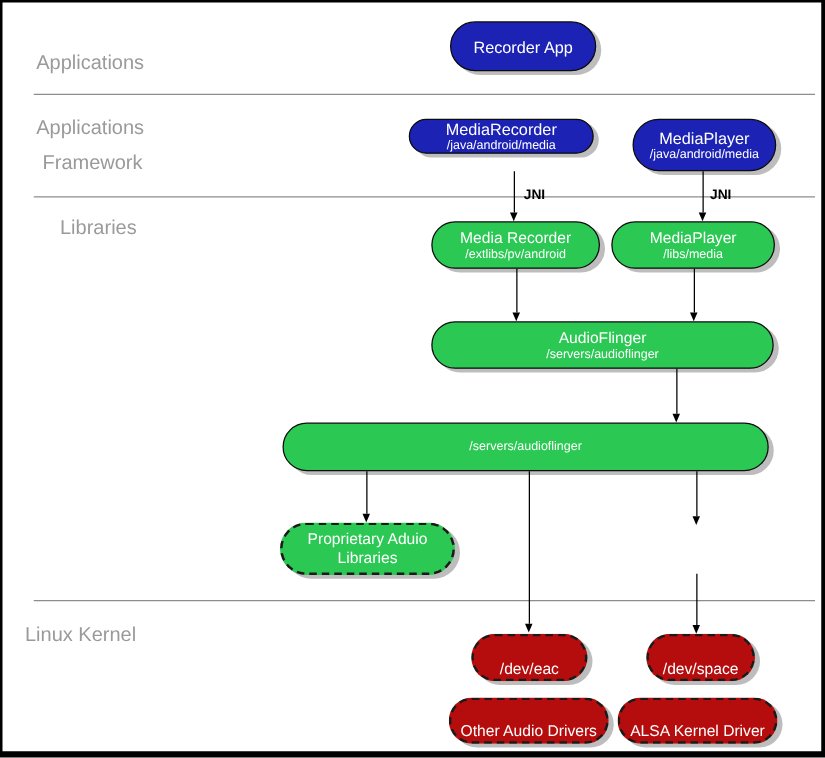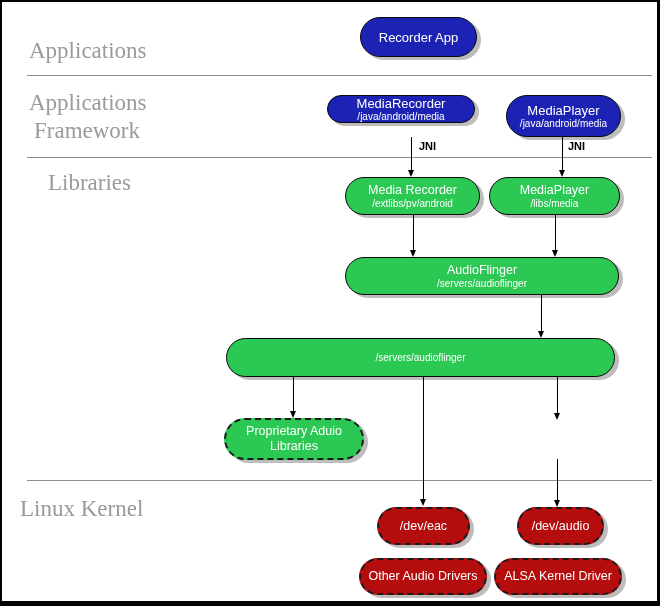--- a/index.html
+++ b/index.html
@@ -13,45 +13,44 @@
     box-sizing:border-box;
     background:#ffffff;
     border:2px solid #000;
     border-bottom-width:5px;
     border-right-width:3px;
     overflow:hidden;
   }
   .section-label{
     position:absolute;
     color:var(--label_gray,#9a9a9a);
-    font-size:23px;
+    font-size:16px;
     line-height:26px;
     white-space:pre;
-    font-family:Liberation Serif, serif;
   }
   .divider{
     position:absolute;
     left:25px;width:625px;height:1px;
     background:var(--divider,#8d8d8d);
   }
   .pill{
     position:absolute;
     box-sizing:border-box;
     display:flex;flex-direction:column;
     align-items:center;justify-content:center;
     text-align:center;
     color:#fff;
     border:1.5px solid #0a0a0a;
     border-radius:22px;
     box-shadow:4px 3px 0 0 var(--shadow,#bdbdbd);
   }
   .pill.dashed{border:2px dashed #1a1a1a;}
   .pill.blue{background:var(--blue,#1c23b4);}
   .pill.green{background:var(--green,#2bc853);justify-content:center;}
-  .pill.red{background:var(--red,#b50d0d);}
+  .pill.red{background:var(--red,#b50d0d);justify-content:flex-end;}
   .pill .t1{font-size:13px;line-height:15px;}
   .pill .t1.small{font-size:12.5px;}
   .pill .t2{font-size:10px;line-height:12px;}
   .arrow{
     position:absolute;
     width:0;
     border-left:1.4px solid #000;
   }
   .arrow::after{
     content:"";
@@ -60,20 +59,21 @@
     width:0;height:0;
     border:3.6px solid transparent;
     border-top:7px solid #000;
     border-bottom:none;
   }
   .conn-label{
     position:absolute;
     color:#000;
     font-size:11px;
     font-weight:600;
+    margin-top:10px;
   }
 </style>
 </head>
 <body>
 
 <div id="canvas">
 
   <div class="divider" style="top:73px"></div>
   <div class="divider" style="top:155px"></div>
   <div class="divider" style="top:478px"></div>
@@ -134,21 +134,21 @@
     <span class="t1 small">Libraries</span>
   </div>
 
 
   <div class="arrow" style="left:555px;top:457px;height:41px"></div>
 
   <div class="pill red dashed" style="left:375px;top:505px;width:93px;height:38px">
     <span class="t1 small">/dev/eac</span>
   </div>
   <div class="pill red dashed" style="left:515px;top:505px;width:87px;height:38px">
-    <span class="t1 small">/dev/audio</span>
+    <span class="t1 small">/dev/space</span>
   </div>
 
   <div class="pill red dashed" style="left:357px;top:556px;width:128px;height:37px">
     <span class="t1 small">Other Audio Drivers</span>
   </div>
   <div class="pill red dashed" style="left:492px;top:556px;width:128px;height:37px">
     <span class="t1 small">ALSA Kernel Driver</span>
   </div>
 
 </div>

